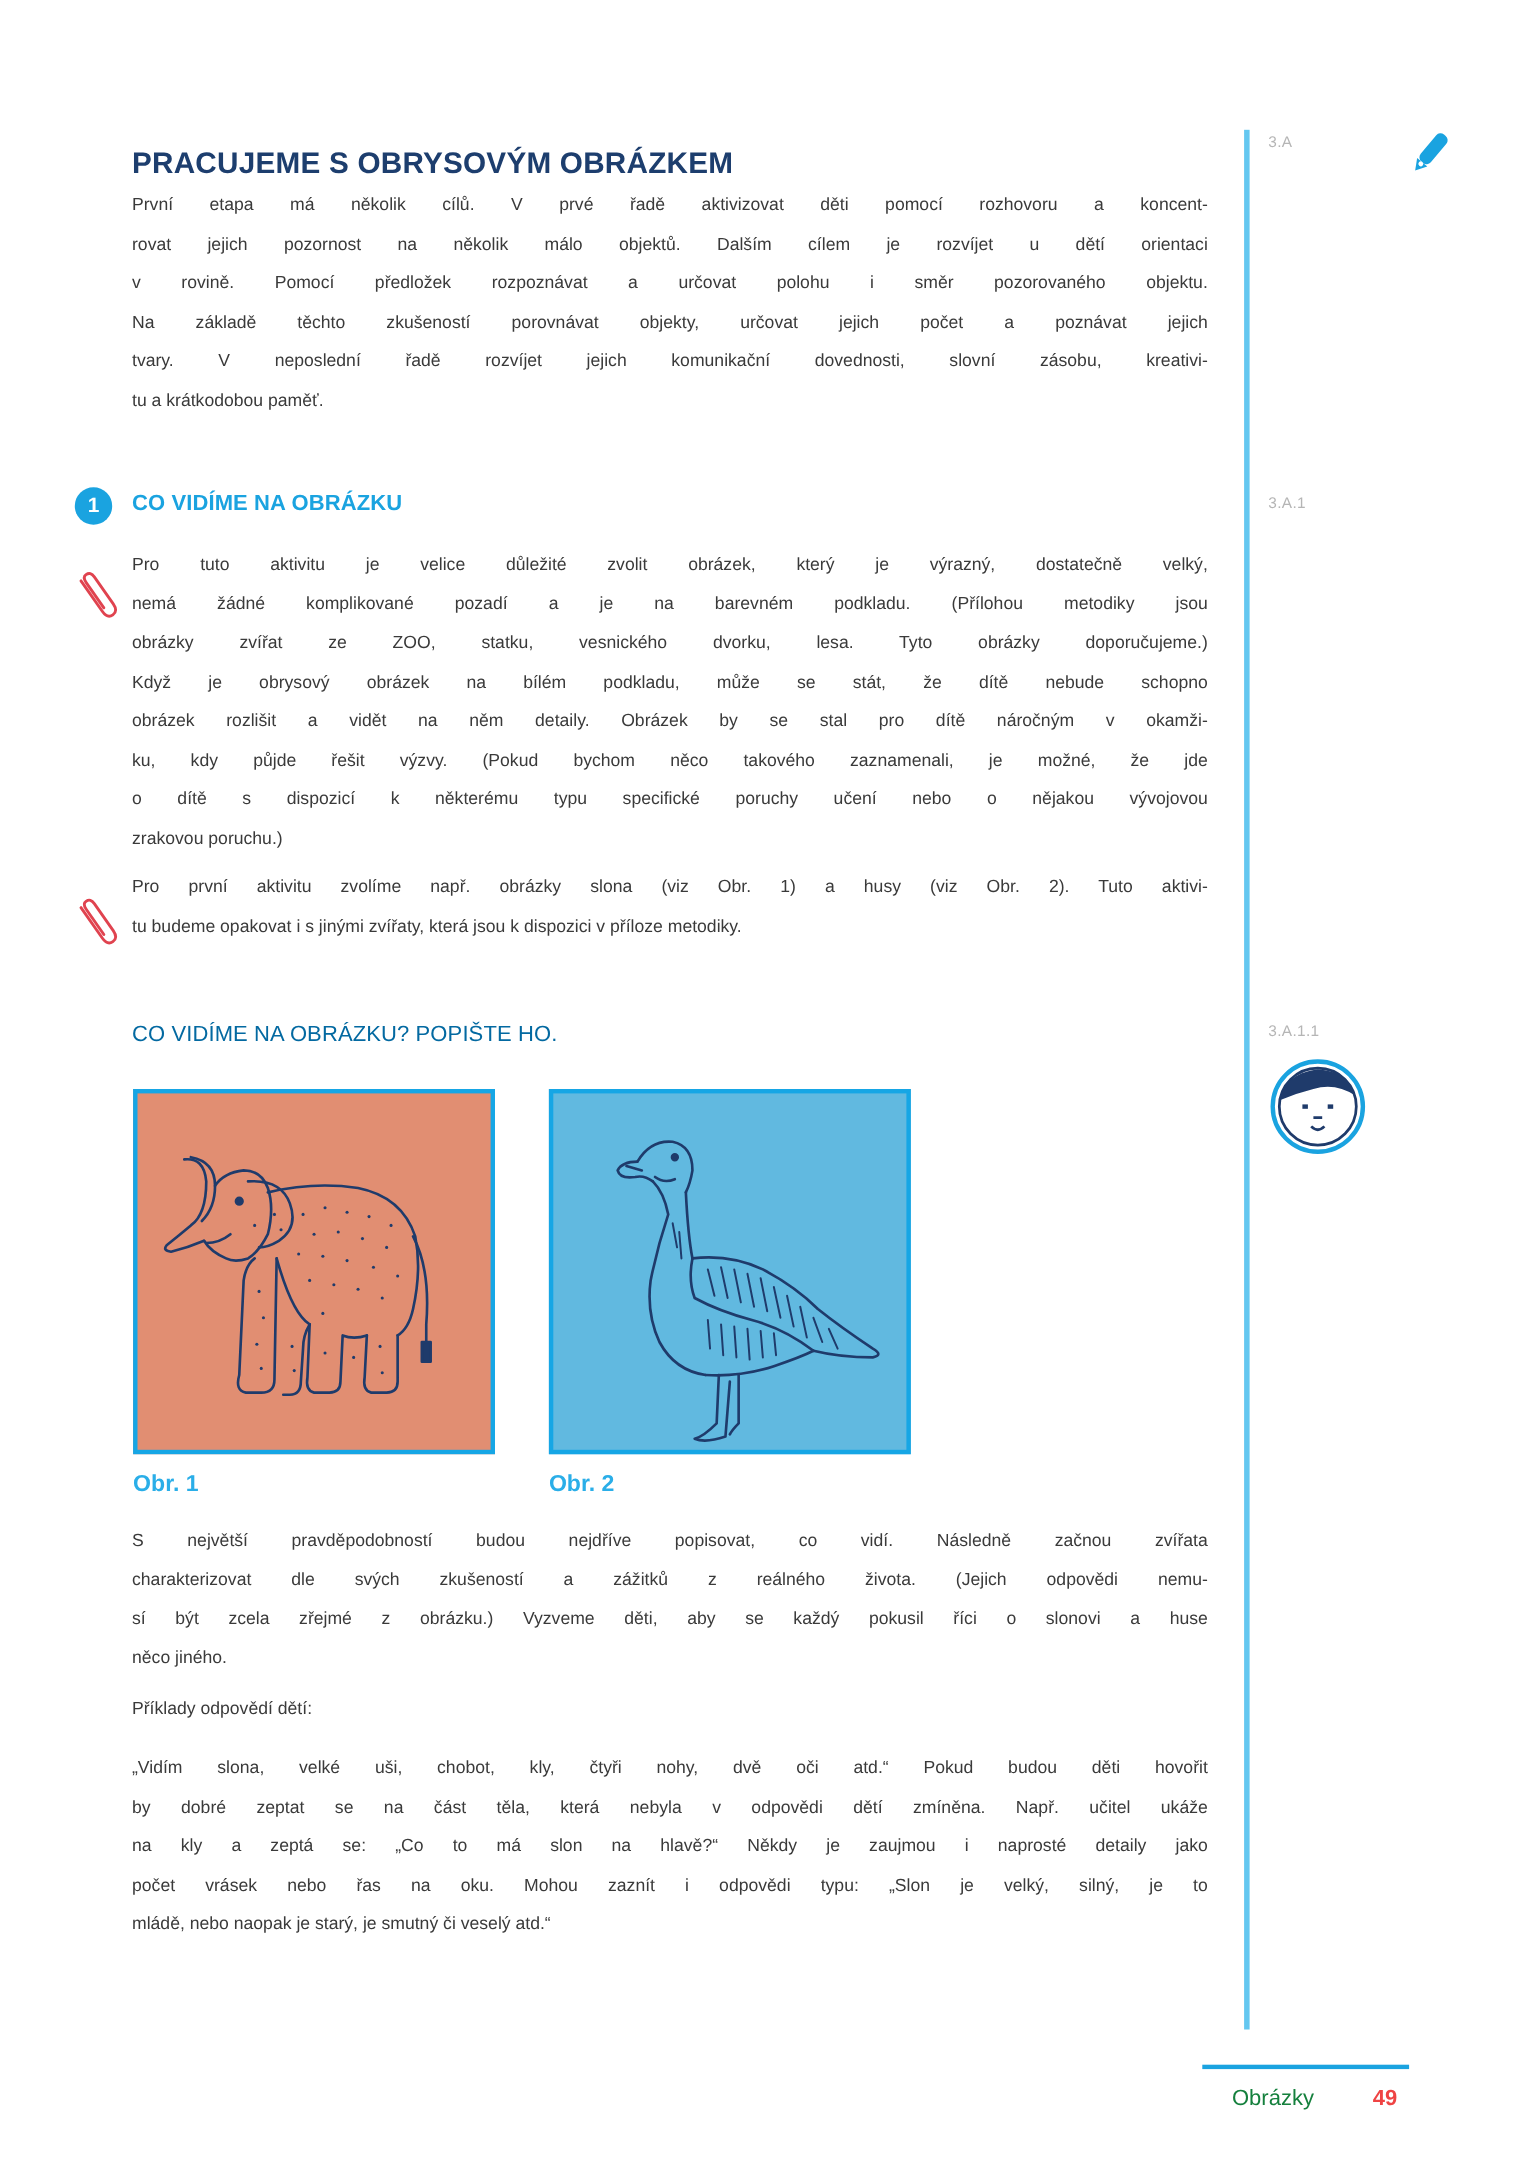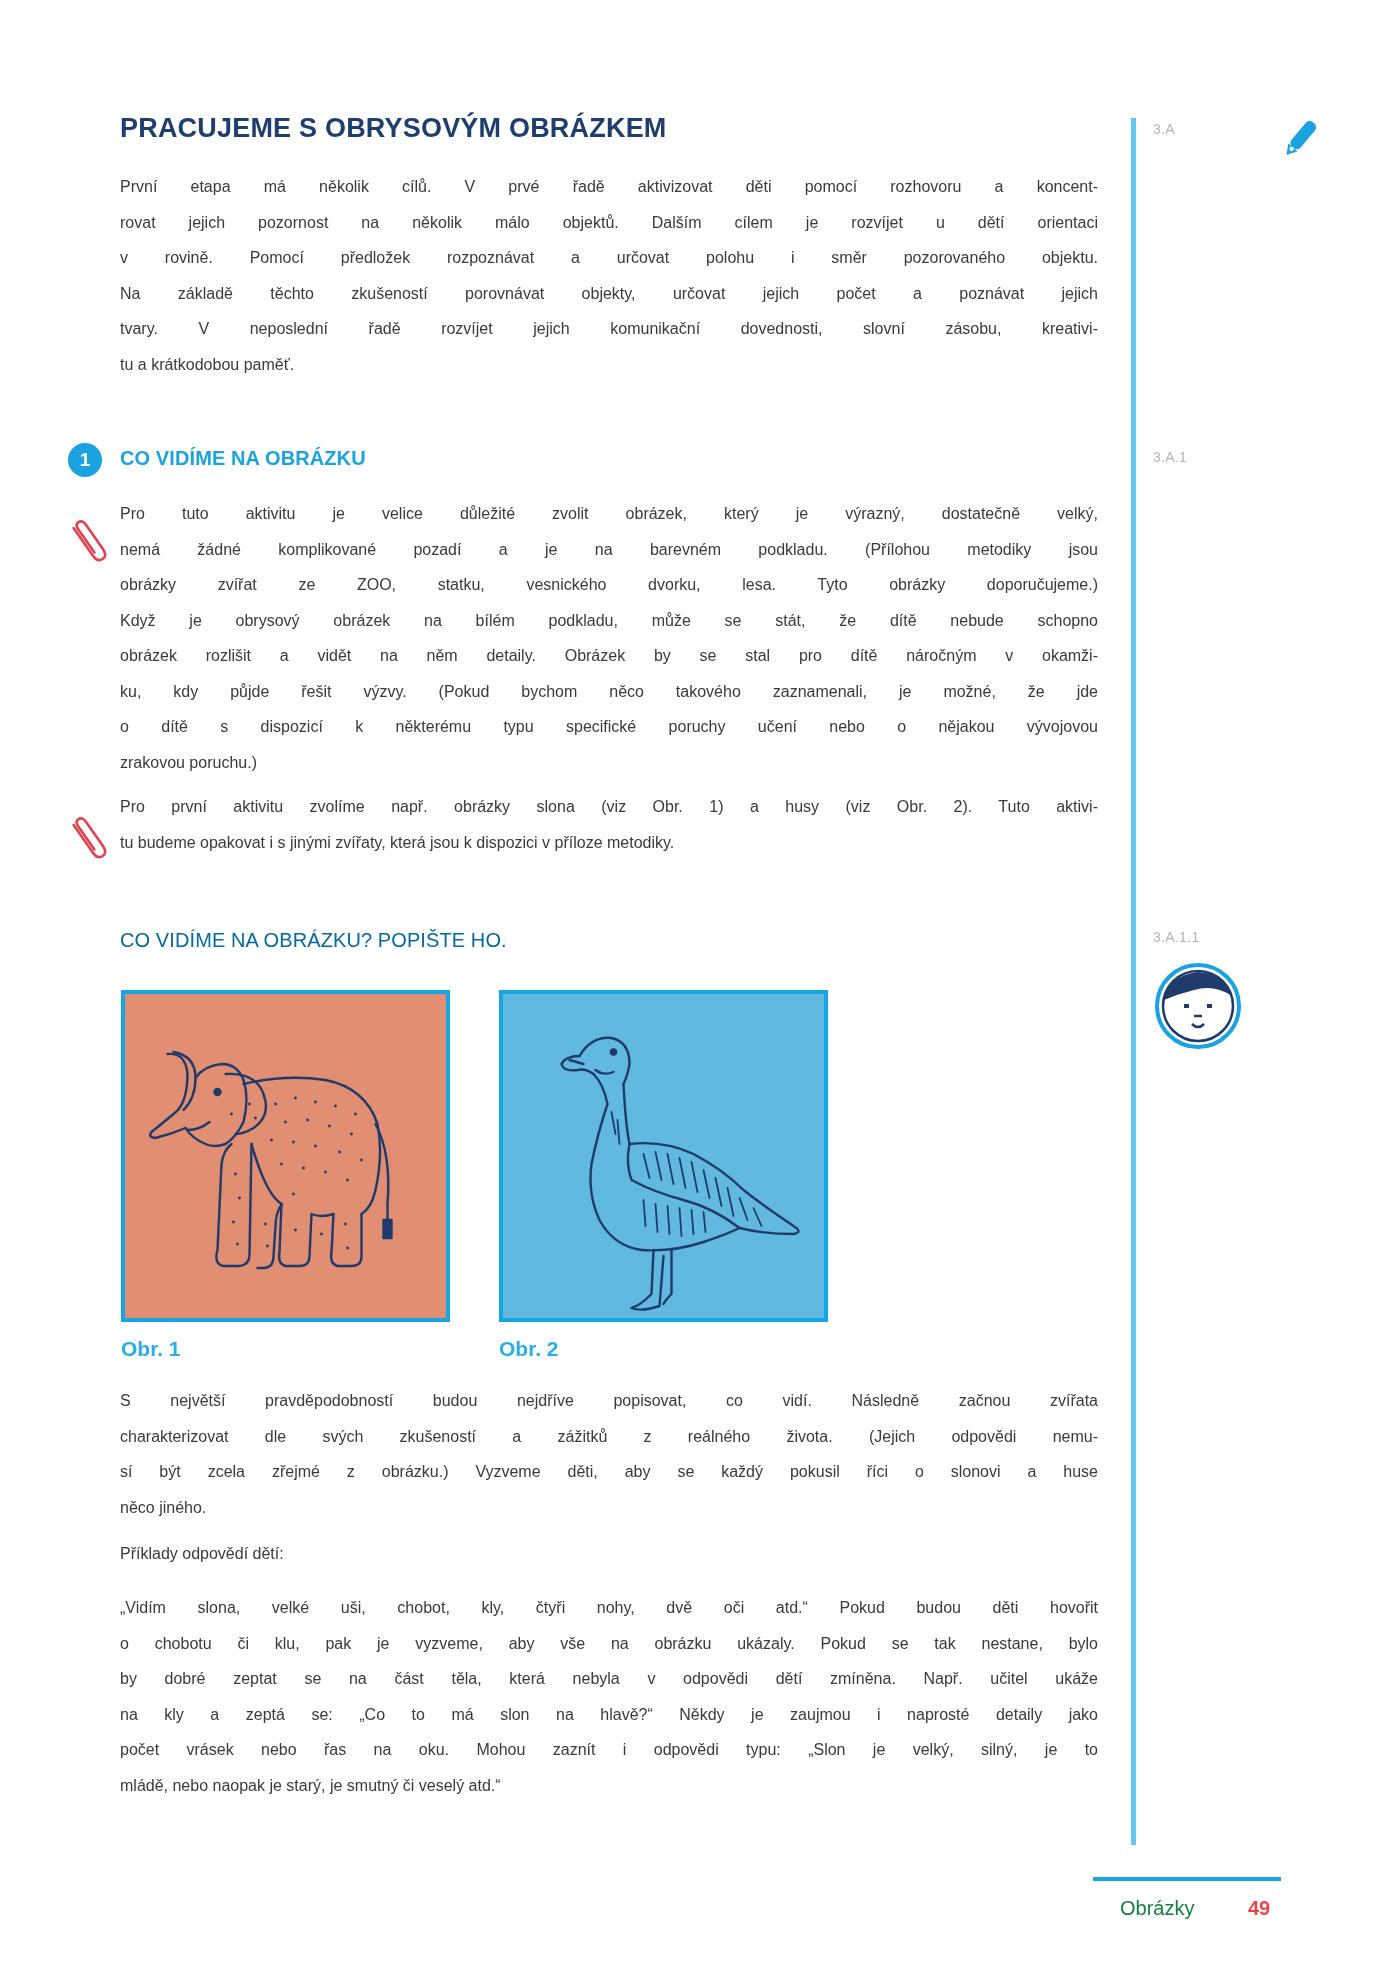--- a/index.html
+++ b/index.html
@@ -1,20 +1,20 @@
 <!DOCTYPE html>
 <html><head>
 <meta charset="utf-8">
 <style>
   html, body { margin: 0; padding: 0; background: #ffffff; }
   body { width: 1400px; height: 1981px; position: relative; overflow: hidden;
          font-family: "Liberation Sans", "DejaVu Sans", sans-serif; color: #3a3a3a; }
   .abs { position: absolute; }
 
-  .page-title { left: 120px; top: 113px; font-size: 27px; font-weight: bold;
+  .page-title { left: 120px; top: 133px; font-size: 27px; font-weight: bold;
                 color: #1d3e6e; letter-spacing: 0.2px; white-space: nowrap; }
 
   .para { position: absolute; left: 120px; width: 978px; font-size: 16px;
           line-height: 35.5px; color: #3a3a3a; text-align: justify; }
   .para span.ln { display: block; text-align: justify; text-align-last: justify; white-space: nowrap; }
   .para span.ln.last { text-align-last: left; }
 
   .section-heading { left: 120px; top: 447px; font-size: 20px; font-weight: bold;
                      color: #1aa3e0; white-space: nowrap; letter-spacing: 0.1px; text-align: center; }
   .badge { left: 68px; top: 443px; width: 34px; height: 34px; border-radius: 50%;
@@ -214,21 +214,20 @@
   <span class="ln">sí být zcela zřejmé z obrázku.) Vyzveme děti, aby se každý pokusil říci o slonovi a huse</span>
   <span class="ln last">něco jiného.</span>
 </div>
 
 <div class="para" style="top:1536px;">
   <span class="ln last">Příklady odpovědí dětí:</span>
 </div>
 
 <div class="para" style="top:1590px;">
   <span class="ln">„Vidím slona, velké uši, chobot, kly, čtyři nohy, dvě oči atd.“ Pokud budou děti hovořit</span>
-  <span class="ln">o chobotu či klu, pak je vyzveme, aby vše na obrázku ukázaly. Pokud se tak nestane, bylo</span>
   <span class="ln">by dobré zeptat se na část těla, která nebyla v odpovědi dětí zmíněna. Např. učitel ukáže</span>
   <span class="ln">na kly a zeptá se: „Co to má slon na hlavě?“ Někdy je zaujmou i naprosté detaily jako</span>
   <span class="ln">počet vrásek nebo řas na oku. Mohou zaznít i odpovědi typu: „Slon je velký, silný, je to</span>
   <span class="ln last">mládě, nebo naopak je starý, je smutný či veselý atd.“</span>
 </div>
 
 <div class="abs margin-line"></div>
 <div class="abs margin-label" style="top:121px;">3.A</div>
 <div class="abs margin-label" style="top:449px;">3.A.1</div>
 <div class="abs margin-label" style="top:929px;">3.A.1.1</div>

